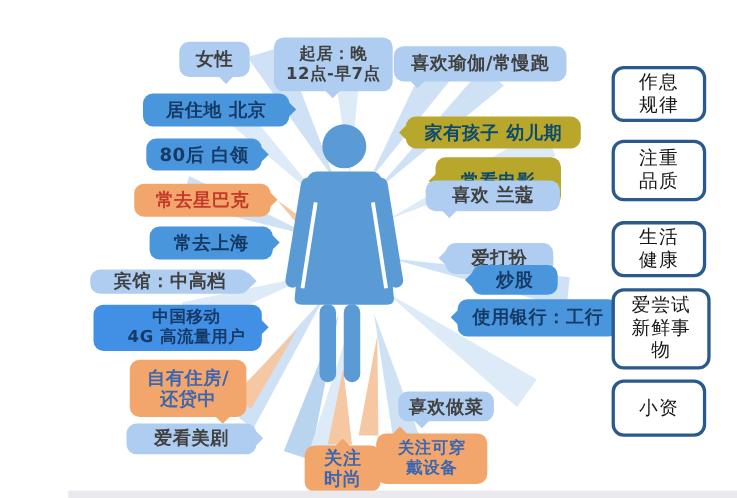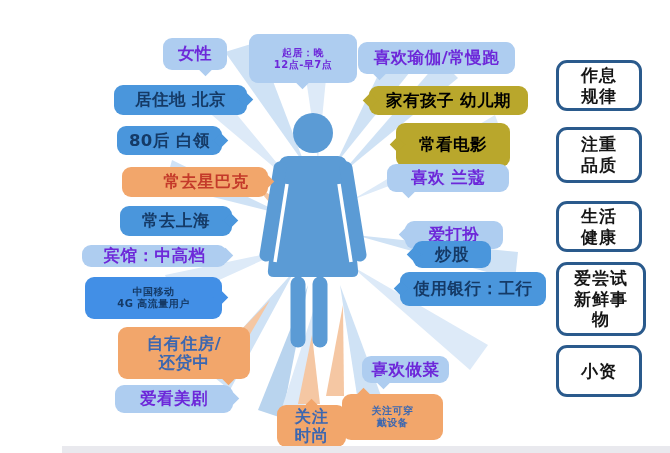--- a/index.html
+++ b/index.html
@@ -13,43 +13,43 @@
   .bubble{
     position:absolute; border-radius:9px;
     display:flex; align-items:center; justify-content:center;
     text-align:center; font-weight:bold; font-size:16.5px; line-height:1.18;
     white-space:pre-line; letter-spacing:0.5px;
   }
   .bubble::after{
     content:""; position:absolute; width:11px; height:11px;
     background:inherit; transform:rotate(45deg);
   }
-  .sm{font-size:10px;}
+  .sm{font-size:15px;}
   
   .tail-r::after{right:-4px; top:calc(50% - 6px);}
   .tail-l::after{left:-4px; top:calc(50% - 6px);}
   .tail-br::after{right:16px; bottom:-4px;}
   .tail-bl::after{left:16px; bottom:-4px;}
   .tail-b::after{left:calc(50% - 6px); bottom:-4px;}
   .tail-t::after{left:calc(50% - 6px); top:-4px;}
   .tail-tr::after{right:16px; top:-4px;}
   .tail-tl::after{left:16px; top:-4px;}
   
-  .c-light{background:#aecdf0; color:#6d28d9;}
-  .c-blue{background:#4a96dc; color:#153a66;}
-  .c-blue2{background:#428fe6; color:#153a66;}
+  .c-light{background:#aecdf0; color:#404040;}
+  .c-blue{background:#4a96dc; color:#153a66;margin-left:16px;}
+  .c-blue2{background:#428fe6; color:#153a66;padding-left:16px;}
   .c-orange{background:#f2a66b; color:#3c67b0;}
-  .c-orange-red{background:#f2a66b; color:#c43a2a;padding-left:22px;}
-  .c-olive{background:#b9a72c; color:#000000;}
+  .c-orange-red{background:#f2a66b; color:#c43a2a;}
+  .c-olive{background:#b9a72c; color:#0c4a6e;margin-top:20px;}
   
   .trait-box{
     position:absolute; background:#ffffff;
     border:3px solid #2a5a8c; border-radius:11px;
     display:flex; align-items:center; justify-content:center;
-    text-align:center; font-weight:bold; font-size:17px; color:#161616;
+    text-align:center; font-weight:normal; font-size:17px; color:#161616;
     line-height:1.22; white-space:pre-line; letter-spacing:1px;
   }
   .figure-svg{position:absolute; left:250px; top:112px;}
   .bottom-strip{
     position:absolute; left:62px; right:0; bottom:0; height:7px;
     background:#e9e9ee;
   }
 </style>
 </head>
 <body>
@@ -89,21 +89,21 @@
   </svg>
 
   <div class="bubble c-light tail-br" style="left:163px;top:38px;width:64px;height:32px">女性</div>
   <div class="bubble c-blue tail-r" style="left:114px;top:85px;width:133px;height:30px">居住地 北京</div>
   <div class="bubble c-blue tail-r" style="left:117px;top:126px;width:105px;height:29px">80后 白领</div>
   <div class="bubble c-orange-red tail-r" style="left:122px;top:167px;width:124px;height:30px">常去星巴克</div>
   <div class="bubble c-blue tail-r" style="left:120px;top:206px;width:112px;height:30px">常去上海</div>
   <div class="bubble c-light tail-r" style="left:82px;top:245px;width:145px;height:22px">宾馆：中高档</div>
   <div class="bubble c-blue2 tail-r sm" style="left:85px;top:277px;width:137px;height:42px">中国移动
 4G 高流量用户</div>
-  <div class="bubble c-orange tail-br" style="left:118px;top:327px;width:132px;height:52px">自有住房/
+  <div class="bubble c-orange tail-br" style="left:118px;top:327px;width:106px;height:52px">自有住房/
 还贷中</div>
   <div class="bubble c-light tail-r" style="left:115px;top:385px;width:118px;height:28px">爱看美剧</div>
 
   <div class="bubble c-light tail-b sm" style="left:249px;top:34px;width:108px;height:49px">起居：晚
 12点-早7点</div>
   <div class="bubble c-orange tail-t" style="left:277px;top:405px;width:69px;height:42px">关注
 时尚</div>
 
   <div class="bubble c-light tail-bl" style="left:358px;top:42px;width:157px;height:32px">喜欢瑜伽/常慢跑</div>
   <div class="bubble c-olive tail-l" style="left:369px;top:86px;width:159px;height:29px">家有孩子 幼儿期</div>

